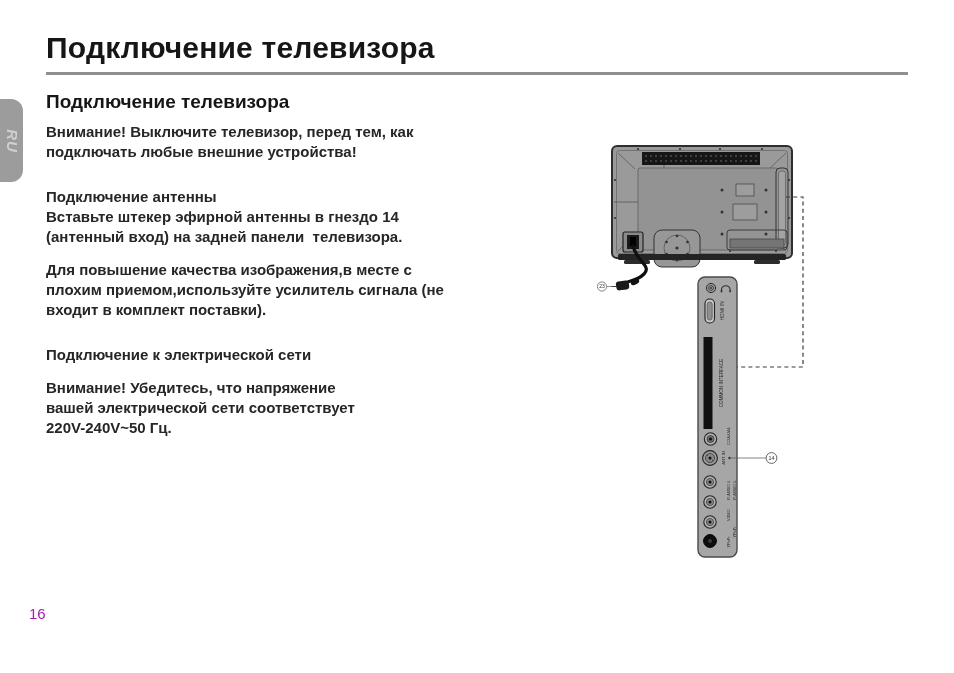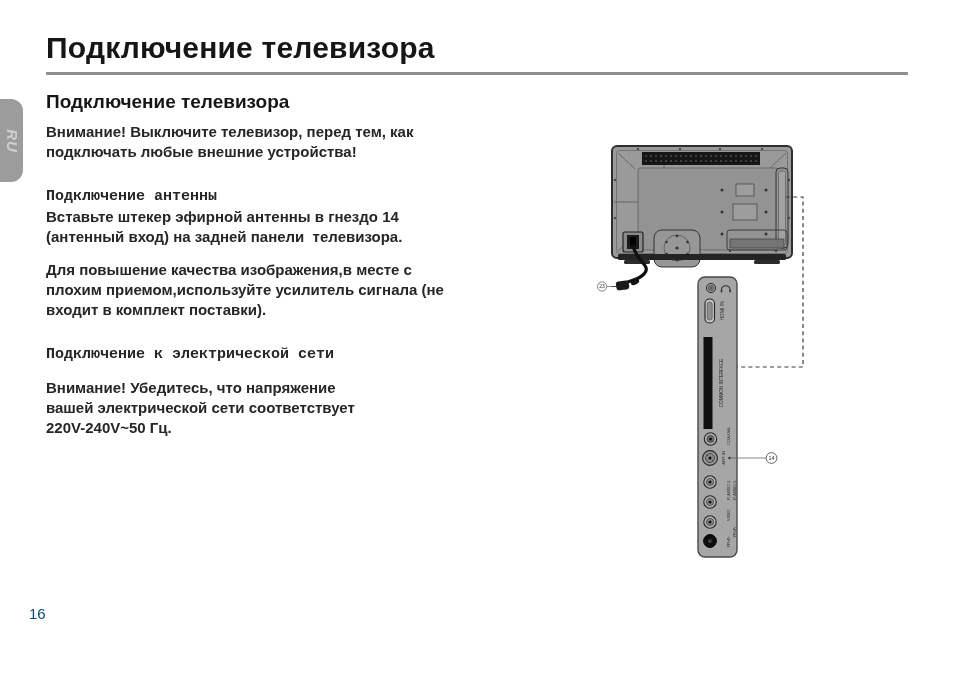--- a/index.html
+++ b/index.html
@@ -32,24 +32,24 @@
     position:absolute; left:46px; top:91px;
     font-size:19px; font-weight:bold; color:#161616;
   }
   .textcol {
     position:absolute; left:46px; top:122px; width:478px;
     font-size:15px; line-height:16px; color:#262626;
   }
   .textcol p, .textcol h3 { white-space:pre-wrap; font-size:15px; line-height:20px; }
   .textcol p { margin:0 0 13px 0; font-weight:bold; }
   .textcol p.b { font-weight:bold; }
-  .textcol h3 { margin:25px 0 0 0; font-weight:bold;font-family:Liberation Mono, monospace; }
+  .textcol h3 { margin:25px 0 0 0; font-weight:bold; }
   .textcol p.mt { margin-top:13px; }
   .page-number {
-    position:absolute; left:29px; top:605px; font-size:15px; color:#0c4a6e;
+    position:absolute; left:29px; top:605px; font-size:15px; color:#a21caf;
   }
   .diagram {
     position:absolute; left:590px; top:140px; width:364px; height:440px;
   }
   .diagram svg { display:block; width:100%; height:100%; }
   .svg-label { font-family:"Liberation Sans", sans-serif; fill:#2b2b2b; }
 </style>
 </head>
 <body>
 

